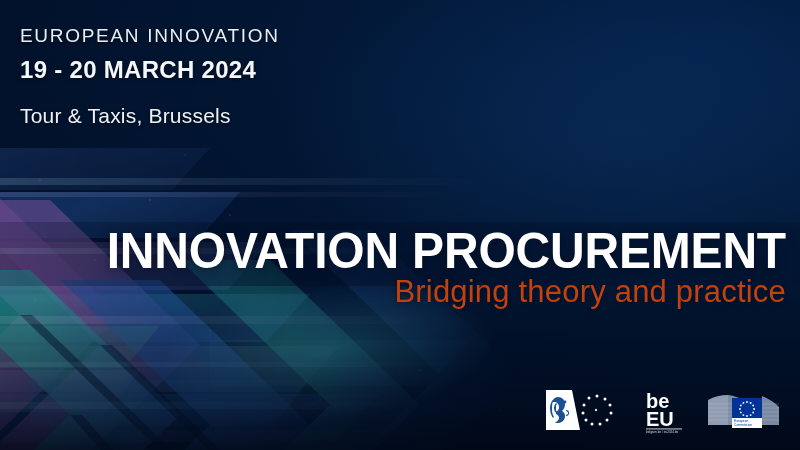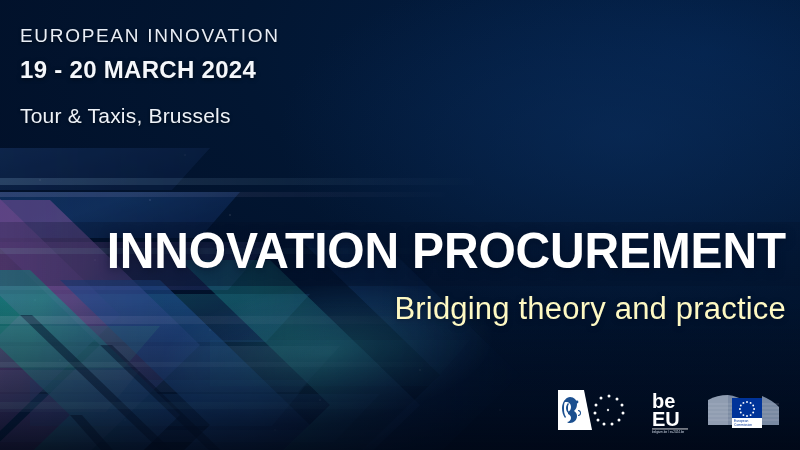--- a/index.html
+++ b/index.html
@@ -162,39 +162,38 @@
     font-size: 50px;
     font-weight: 700;
     letter-spacing: -0.2px;
     line-height: 1;
     transform: scaleX(0.96);
     transform-origin: right center;
     text-shadow: 0 2px 10px rgba(0,10,30,0.55);
     white-space: nowrap;
   }
   .subtitle {
-    margin-top: 17px;
-    color: #fef9c3;
+    color: #c2410c;
     font-size: 31px;
     font-weight: 300;
     letter-spacing: 0.2px;
     line-height: 1;
     text-shadow: 0 1px 5px rgba(0,10,30,0.5);
     white-space: nowrap;
   }
 
   
   .logo-bar {
     position: absolute;
     right: 14px;
     bottom: 16px;
     z-index: 8;
     display: flex;
     align-items: center;
-    gap: 6px;
+    gap: 12px;
   }
   .logo { display: block; }
   .logo-be-presidency { width: 86px; height: 48px; }
   .logo-be-eu { width: 48px; height: 48px; }
   .logo-ec { width: 84px; height: 48px; }
 </style>
 </head>
 <body>
 
 <div class="banner">

